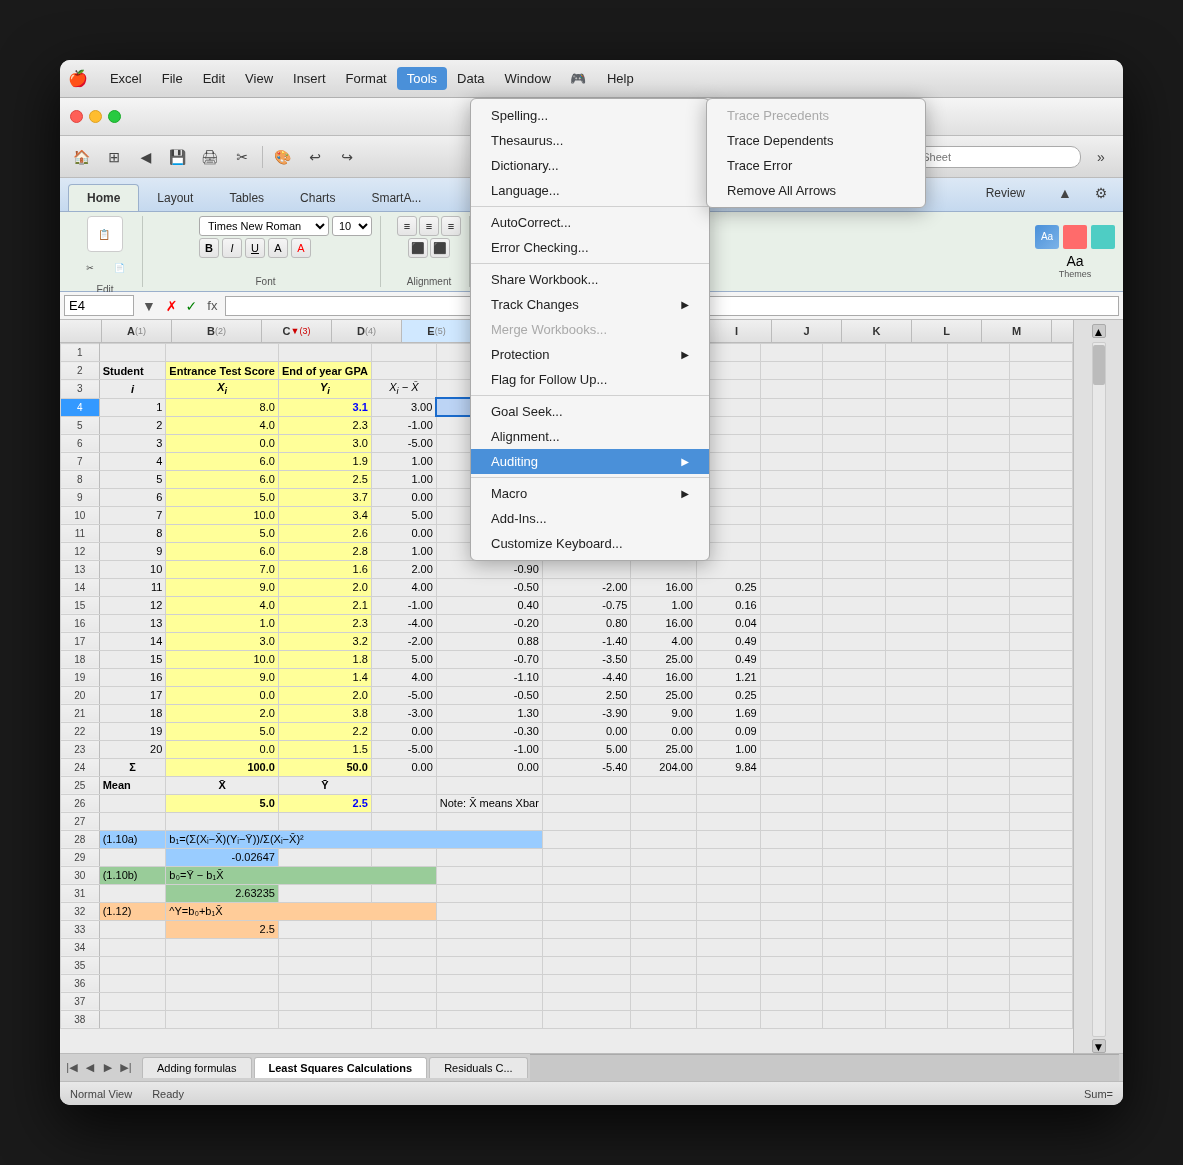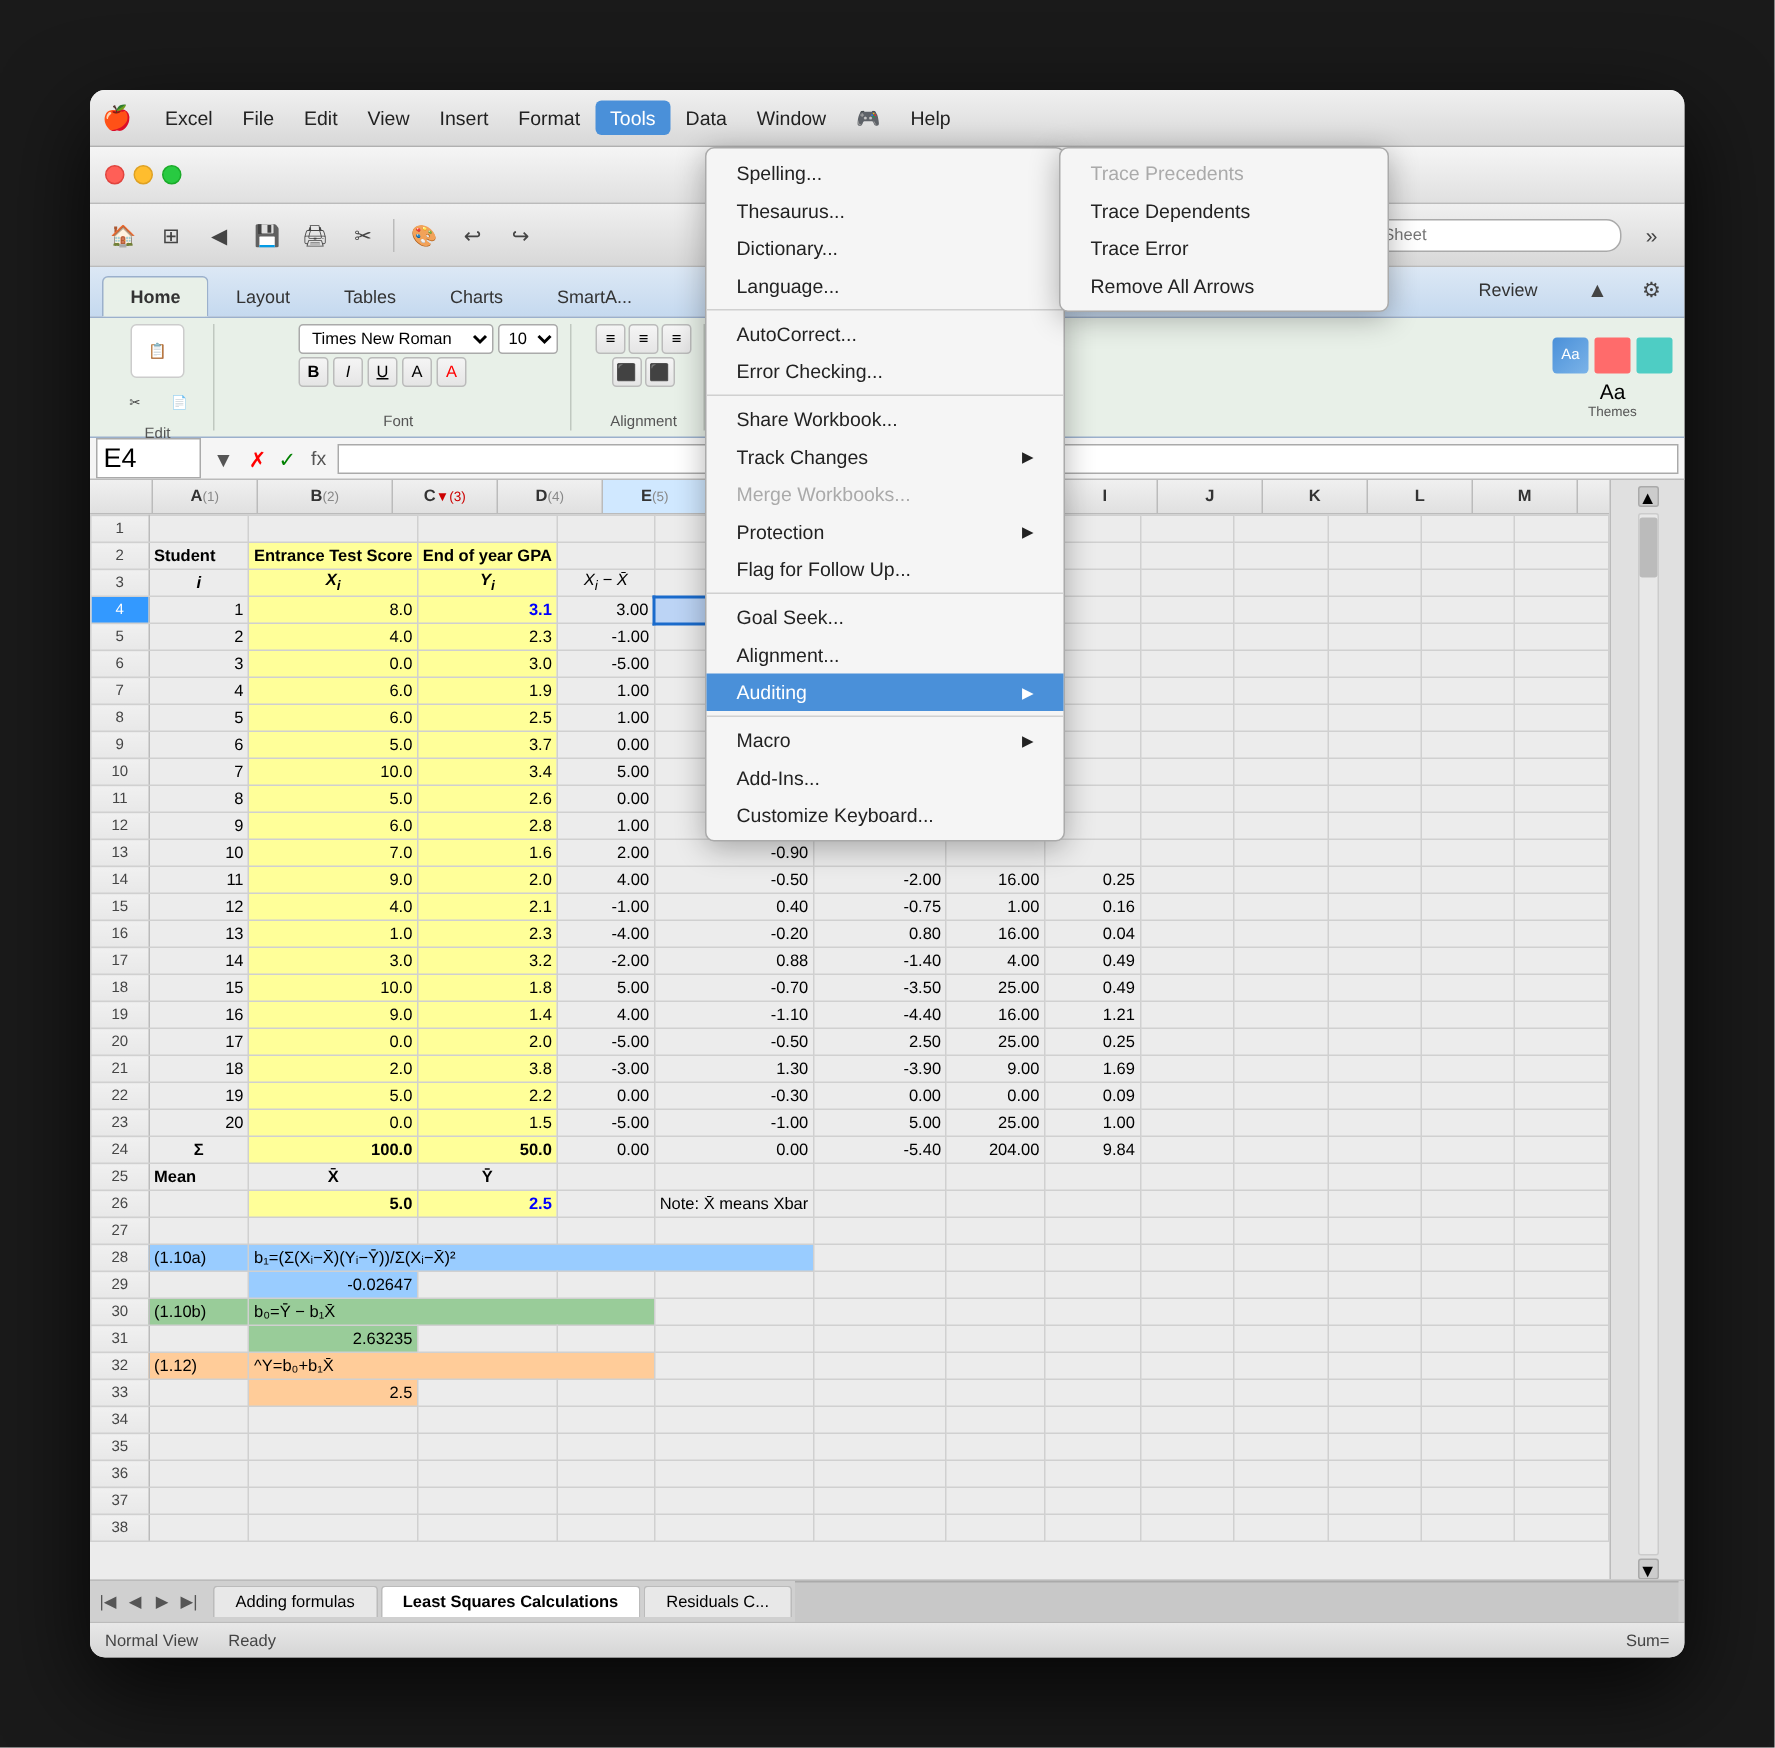--- a/index.html
+++ b/index.html
@@ -208,21 +208,21 @@
       border-bottom: 1px solid #bbb;
       padding: 0 4px;
       gap: 4px;
       flex-shrink: 0;
     }
     .cell-ref {
       width: 70px;
       border: 1px solid #aaa;
       background: white;
       padding: 2px 4px;
-      font-size: 18px;
+      font-size: 13px;
     }
     .formula-input {
       flex: 1;
       border: 1px solid #aaa;
       background: white;
       padding: 2px 4px;
       font-size: 12px;
     }
     
     .spreadsheet-area {

